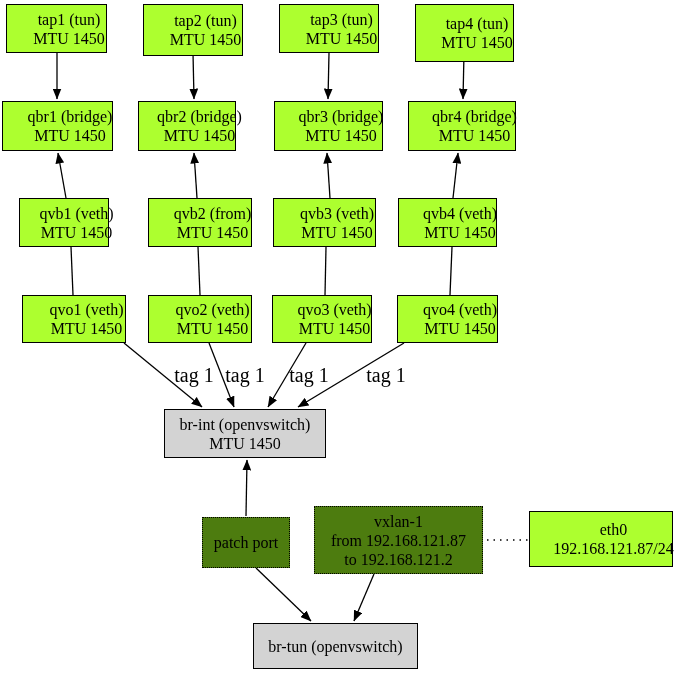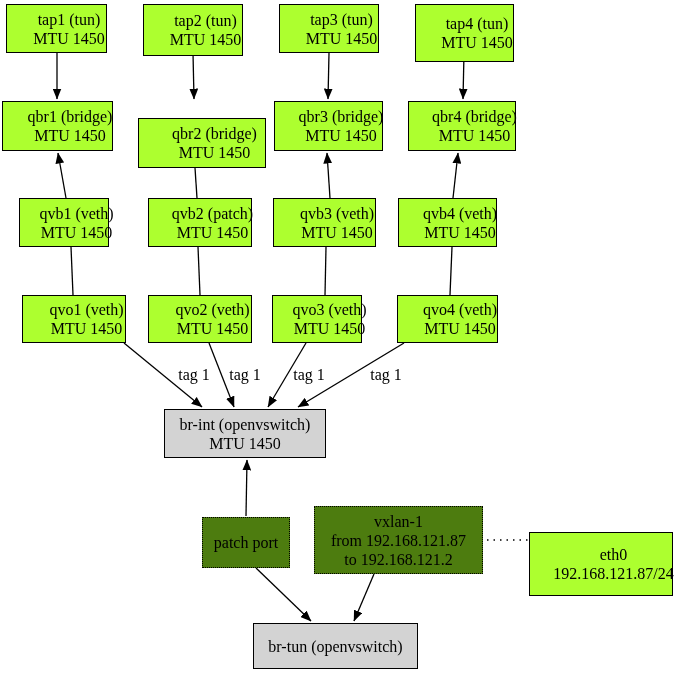--- a/index.html
+++ b/index.html
@@ -24,21 +24,21 @@
     line-height:19px;
     color:#000000;
     white-space:nowrap;
   }
   .green{background:#adff2f;padding-left:25px;}
   .gray{background:#d3d3d3;}
   .dotted{border:1.5px dotted #000000;background:#4d7c0f;justify-content:center;}
   .edge-label{
     position:absolute;
     transform:translate(-50%,-50%);
-    font-size:16px;
+    font-size:20px;
     color:#000000;
     white-space:nowrap;
   }
 </style>
 </head>
 <body>
 
 <div id="canvas">
 
   <svg id="edges" viewBox="0 0 685 678" xmlns="http://www.w3.org/2000/svg">
@@ -93,59 +93,59 @@
   </div>
   <div class="node green" style="left:415px;top:4px;width:99px;height:58px">
     <span>tap4 (tun)</span>
     <span>MTU 1450</span>
   </div>
 
   <div class="node green" style="left:2px;top:101px;width:111px;height:50px">
     <span>qbr1 (bridge)</span>
     <span>MTU 1450</span>
   </div>
-  <div class="node green" style="left:138px;top:118px;width:128px;height:50px">
+  <div class="node green" style="left:138px;top:101px;width:98px;height:50px">
     <span>qbr2 (bridge)</span>
     <span>MTU 1450</span>
   </div>
   <div class="node green" style="left:274px;top:101px;width:109px;height:50px">
     <span>qbr3 (bridge)</span>
     <span>MTU 1450</span>
   </div>
   <div class="node green" style="left:408px;top:101px;width:108px;height:50px">
     <span>qbr4 (bridge)</span>
     <span>MTU 1450</span>
   </div>
 
   <div class="node green" style="left:19px;top:198px;width:90px;height:49px">
     <span>qvb1 (veth)</span>
     <span>MTU 1450</span>
   </div>
   <div class="node green" style="left:148px;top:198px;width:104px;height:49px">
-    <span>qvb2 (patch)</span>
+    <span>qvb2 (from)</span>
     <span>MTU 1450</span>
   </div>
   <div class="node green" style="left:273px;top:198px;width:103px;height:49px">
     <span>qvb3 (veth)</span>
     <span>MTU 1450</span>
   </div>
   <div class="node green" style="left:398px;top:198px;width:99px;height:49px">
     <span>qvb4 (veth)</span>
     <span>MTU 1450</span>
   </div>
 
   <div class="node green" style="left:22px;top:295px;width:104px;height:48px">
     <span>qvo1 (veth)</span>
     <span>MTU 1450</span>
   </div>
   <div class="node green" style="left:148px;top:295px;width:104px;height:48px">
     <span>qvo2 (veth)</span>
     <span>MTU 1450</span>
   </div>
-  <div class="node green" style="left:272px;top:295px;width:90px;height:48px">
+  <div class="node green" style="left:272px;top:295px;width:100px;height:48px">
     <span>qvo3 (veth)</span>
     <span>MTU 1450</span>
   </div>
   <div class="node green" style="left:397px;top:295px;width:101px;height:48px">
     <span>qvo4 (veth)</span>
     <span>MTU 1450</span>
   </div>
 
   <div class="edge-label" style="left:194px;top:375px">tag 1</div>
   <div class="edge-label" style="left:245px;top:375px">tag 1</div>
@@ -160,21 +160,21 @@
   <div class="node dotted" style="left:202px;top:517px;width:88px;height:51px">
     <span>patch port</span>
   </div>
 
   <div class="node dotted" style="left:314px;top:506px;width:169px;height:68px">
     <span>vxlan-1</span>
     <span>from 192.168.121.87</span>
     <span>to 192.168.121.2</span>
   </div>
 
-  <div class="node green" style="left:529px;top:532px;width:144px;height:64px">
+  <div class="node green" style="left:529px;top:511px;width:144px;height:56px">
     <span>eth0</span>
     <span>192.168.121.87/24</span>
   </div>
 
   <div class="node gray" style="left:253px;top:623px;width:165px;height:46px">
     <span>br-tun (openvswitch)</span>
   </div>
 
 </div>
 

